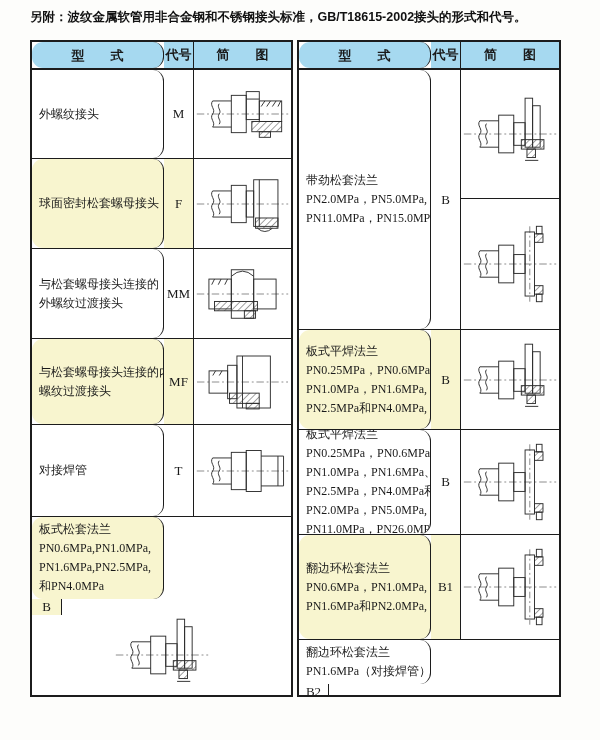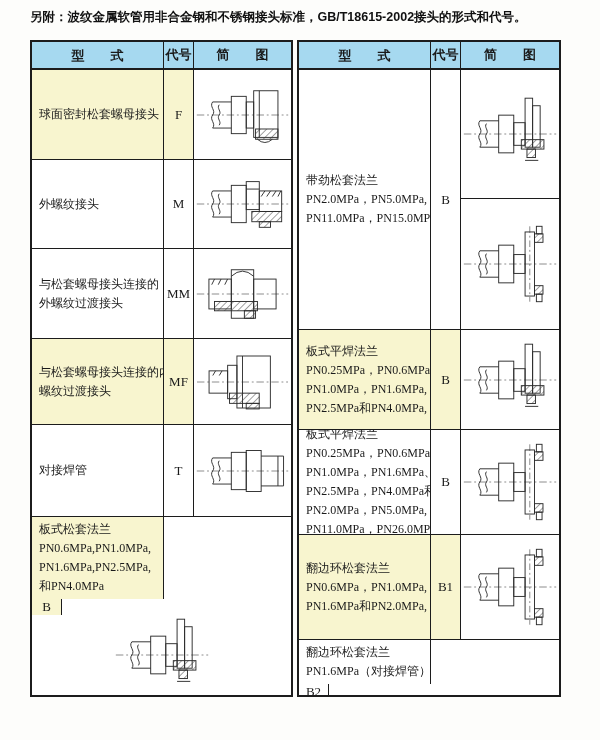--- a/index.html
+++ b/index.html
@@ -25,21 +25,21 @@
     background:#fff;
     overflow:hidden;
   }
   #left-table{left:30px;width:263px;}
   #right-table{left:297px;width:264px;}
   .row{display:flex;box-sizing:border-box;border-bottom:1.5px solid var(--border);}
   .row:last-child{border-bottom:none;flex-direction:column;}
   .cell{box-sizing:border-box;border-right:1.5px solid var(--border);overflow:hidden;}
   .cell:last-child{border-right:none;}
   .c-type{width:132px;display:flex;flex-direction:column;justify-content:center;
-          padding:3px 4px 3px 7px;font-size:12px;line-height:19px;}
+          padding:3px 4px 3px 7px;font-size:12px;line-height:19px;border-radius:11px;}
   .c-code{width:30px;display:flex;align-items:center;justify-content:center;
           font-size:13px;}
   .c-diag{flex:1;display:flex;flex-direction:column;background:#fff;}
   .header-row .cell{display:flex;align-items:center;justify-content:center;
           background:var(--header-bg);
           font-family:"Liberation Sans", sans-serif;font-weight:bold;font-size:13px;
           padding:0;}
   .header-row{border-bottom:2px solid var(--border);}
   .hl{background:var(--hl-bg);}
   .diag-sub{display:flex;align-items:center;justify-content:center;flex:1;}
@@ -58,45 +58,20 @@
 </svg>
 
 <div class="page" style="background: rgb(253, 253, 251);">
   <div class="title">另附：波纹金属软管用非合金钢和不锈钢接头标准，GB/T18615-2002接头的形式和代号。</div>
   <div id="left-table" class="jtable">
     <div class="row header-row" style="height:28px">
       <div class="cell c-type">型　　式</div>
       <div class="cell c-code">代号</div>
       <div class="cell c-diag" style="flex-direction:row;align-items:center;justify-content:center;">简　　图</div>
     </div>
-    <div class="row" style="height:90px">
-      <div class="cell c-type hl">
-          <div class="tline">球面密封松套螺母接头</div>
-        </div>
-      <div class="cell c-code hl">
-        <span>F</span>
-      </div>
-      <div class="cell c-diag">
-          <div class="diag-sub">
-            <svg viewBox="0 0 104 84" width="98" height="80" preserveAspectRatio="xMidYMid meet">
-              <line x1="3" y1="42" x2="101" y2="42" stroke="#666" stroke-width="0.8" stroke-dasharray="8 3 2 3" fill="none"></line>
-              <path d="M20,28 c-4,5 4,9 0,14 c-4,5 4,9 0,14" stroke="#2b2b2b" stroke-width="1" fill="none"></path>
-              <path d="M27,31 c-3,4 3,7 0,11 c-3,4 3,7 0,11" stroke="#2b2b2b" stroke-width="1" fill="none"></path>
-              <line x1="20" y1="28" x2="40" y2="28" stroke="#2b2b2b" stroke-width="1" fill="none"></line>
-              <line x1="20" y1="56" x2="40" y2="56" stroke="#2b2b2b" stroke-width="1" fill="none"></line>
-              <rect x="40" y="22" width="16" height="40" stroke="#2b2b2b" stroke-width="1" fill="none"></rect>
-              <rect x="56" y="28" width="8" height="28" stroke="#2b2b2b" stroke-width="1" fill="none"></rect>
-              <rect x="64" y="16" width="26" height="50" stroke="#2b2b2b" stroke-width="1" fill="none"></rect>
-              <line x1="70" y1="16" x2="70" y2="66" stroke="#2b2b2b" stroke-width="1" fill="none"></line>
-              <rect x="66" y="57" width="24" height="11" stroke="#2b2b2b" stroke-width="1" fill="url(#hatch)"></rect>
-              <path d="M68,68 q8,7 16,0" stroke="#2b2b2b" stroke-width="1" fill="none"></path>
-            </svg>
-          </div>
-        </div>
-    </div>
     <div class="row" style="height:89px">
       <div class="cell c-type">
           <div class="tline">外螺纹接头</div>
         </div>
       <div class="cell c-code">
         <span>M</span>
       </div>
       <div class="cell c-diag">
           <div class="diag-sub">
             <svg viewBox="0 0 104 84" width="98" height="80" preserveAspectRatio="xMidYMid meet">
@@ -113,20 +88,45 @@
               <line x1="82" y1="28" x2="78" y2="34" stroke="#2b2b2b" stroke-width="1" fill="none"></line>
               <line x1="88" y1="28" x2="84" y2="34" stroke="#2b2b2b" stroke-width="1" fill="none"></line>
               <line x1="93" y1="28" x2="90" y2="34" stroke="#2b2b2b" stroke-width="1" fill="none"></line>
               <rect x="62" y="50" width="32" height="11" stroke="#2b2b2b" stroke-width="1" fill="url(#hatch)"></rect>
               <rect x="70" y="61" width="12" height="6" stroke="#2b2b2b" stroke-width="1" fill="url(#hatch)"></rect>
             </svg>
           </div>
         </div>
     </div>
     <div class="row" style="height:90px">
+      <div class="cell c-type hl">
+          <div class="tline">球面密封松套螺母接头</div>
+        </div>
+      <div class="cell c-code hl">
+        <span>F</span>
+      </div>
+      <div class="cell c-diag">
+          <div class="diag-sub">
+            <svg viewBox="0 0 104 84" width="98" height="80" preserveAspectRatio="xMidYMid meet">
+              <line x1="3" y1="42" x2="101" y2="42" stroke="#666" stroke-width="0.8" stroke-dasharray="8 3 2 3" fill="none"></line>
+              <path d="M20,28 c-4,5 4,9 0,14 c-4,5 4,9 0,14" stroke="#2b2b2b" stroke-width="1" fill="none"></path>
+              <path d="M27,31 c-3,4 3,7 0,11 c-3,4 3,7 0,11" stroke="#2b2b2b" stroke-width="1" fill="none"></path>
+              <line x1="20" y1="28" x2="40" y2="28" stroke="#2b2b2b" stroke-width="1" fill="none"></line>
+              <line x1="20" y1="56" x2="40" y2="56" stroke="#2b2b2b" stroke-width="1" fill="none"></line>
+              <rect x="40" y="22" width="16" height="40" stroke="#2b2b2b" stroke-width="1" fill="none"></rect>
+              <rect x="56" y="28" width="8" height="28" stroke="#2b2b2b" stroke-width="1" fill="none"></rect>
+              <rect x="64" y="16" width="26" height="50" stroke="#2b2b2b" stroke-width="1" fill="none"></rect>
+              <line x1="70" y1="16" x2="70" y2="66" stroke="#2b2b2b" stroke-width="1" fill="none"></line>
+              <rect x="66" y="57" width="24" height="11" stroke="#2b2b2b" stroke-width="1" fill="url(#hatch)"></rect>
+              <path d="M68,68 q8,7 16,0" stroke="#2b2b2b" stroke-width="1" fill="none"></path>
+            </svg>
+          </div>
+        </div>
+    </div>
+    <div class="row" style="height:90px">
       <div class="cell c-type">
           <div class="tline">与松套螺母接头连接的</div>
           <div class="tline">外螺纹过渡接头</div>
         </div>
       <div class="cell c-code">
         <span>MM</span>
       </div>
       <div class="cell c-diag">
           <div class="diag-sub">
             <svg viewBox="0 0 104 84" width="98" height="80" preserveAspectRatio="xMidYMid meet">

